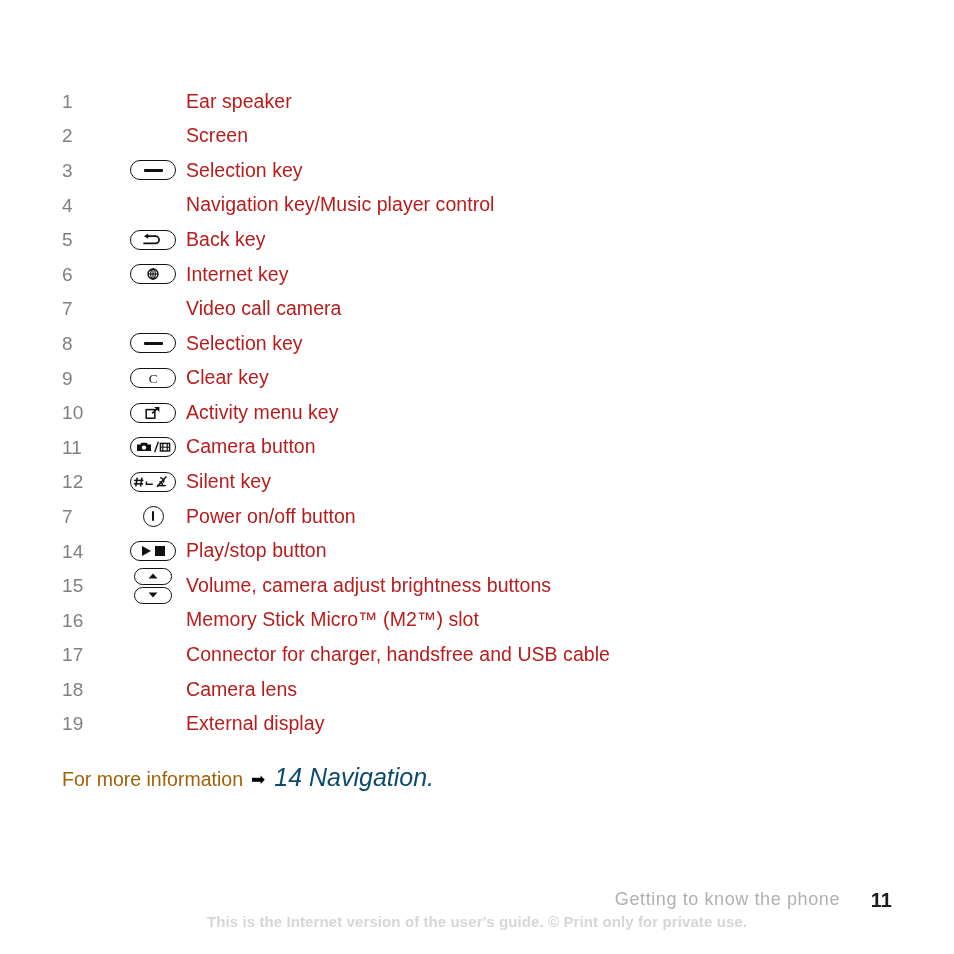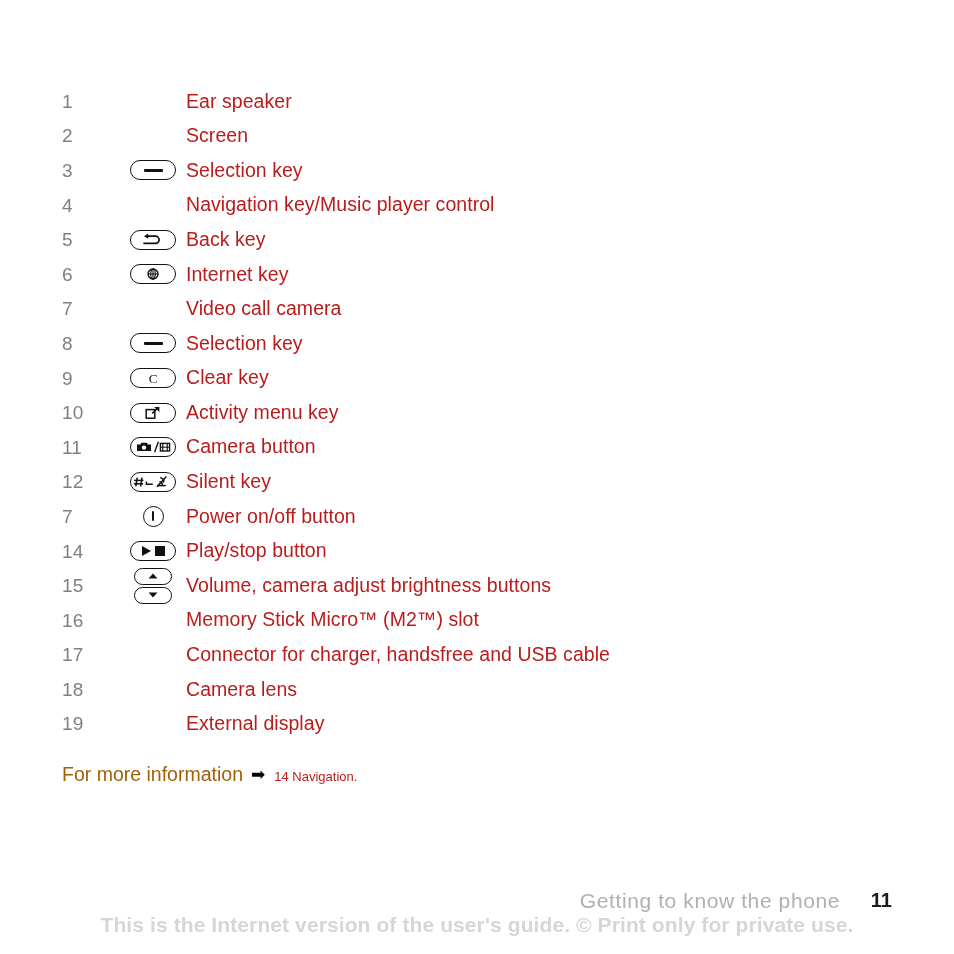--- a/index.html
+++ b/index.html
@@ -143,52 +143,53 @@
   }
   .more-info .mi-arrow {
     font-size: 17px;
     color: #000;
     line-height: 1;
     margin: 0 9px 0 8px;
     position: relative;
     top: -1px;
   }
   .more-info .mi-ref {
-    font-size: 13px;
-    color: #b91c1c;
+    font-size: 25px;
+    color: #0c4a6e;
+    font-style: italic;
     line-height: 1;
   }
 
   
   .footer-chapter {
     position: absolute;
     right: 114px;
     top: 890px;
-    font-size: 21px;
+    font-size: 18px;
     color: #b0b0b0;
     letter-spacing: 0.6px;
     line-height: 1;
     white-space: nowrap;
   }
   .footer-page {
     position: absolute;
     right: 62px;
     top: 890px;
     font-size: 20px;
     font-weight: bold;
     color: #1b1b1b;
     line-height: 1;
   }
   .watermark {
     position: absolute;
     left: 0;
     right: 0;
     top: 914px;
     text-align: center;
-    font-size: 21px;
+    font-size: 15px;
     font-weight: bold;
     color: #d6d6d6;
     letter-spacing: 0.1px;
     line-height: 1;
     white-space: nowrap;
   }
 </style>
 </head>
 <body>
 

